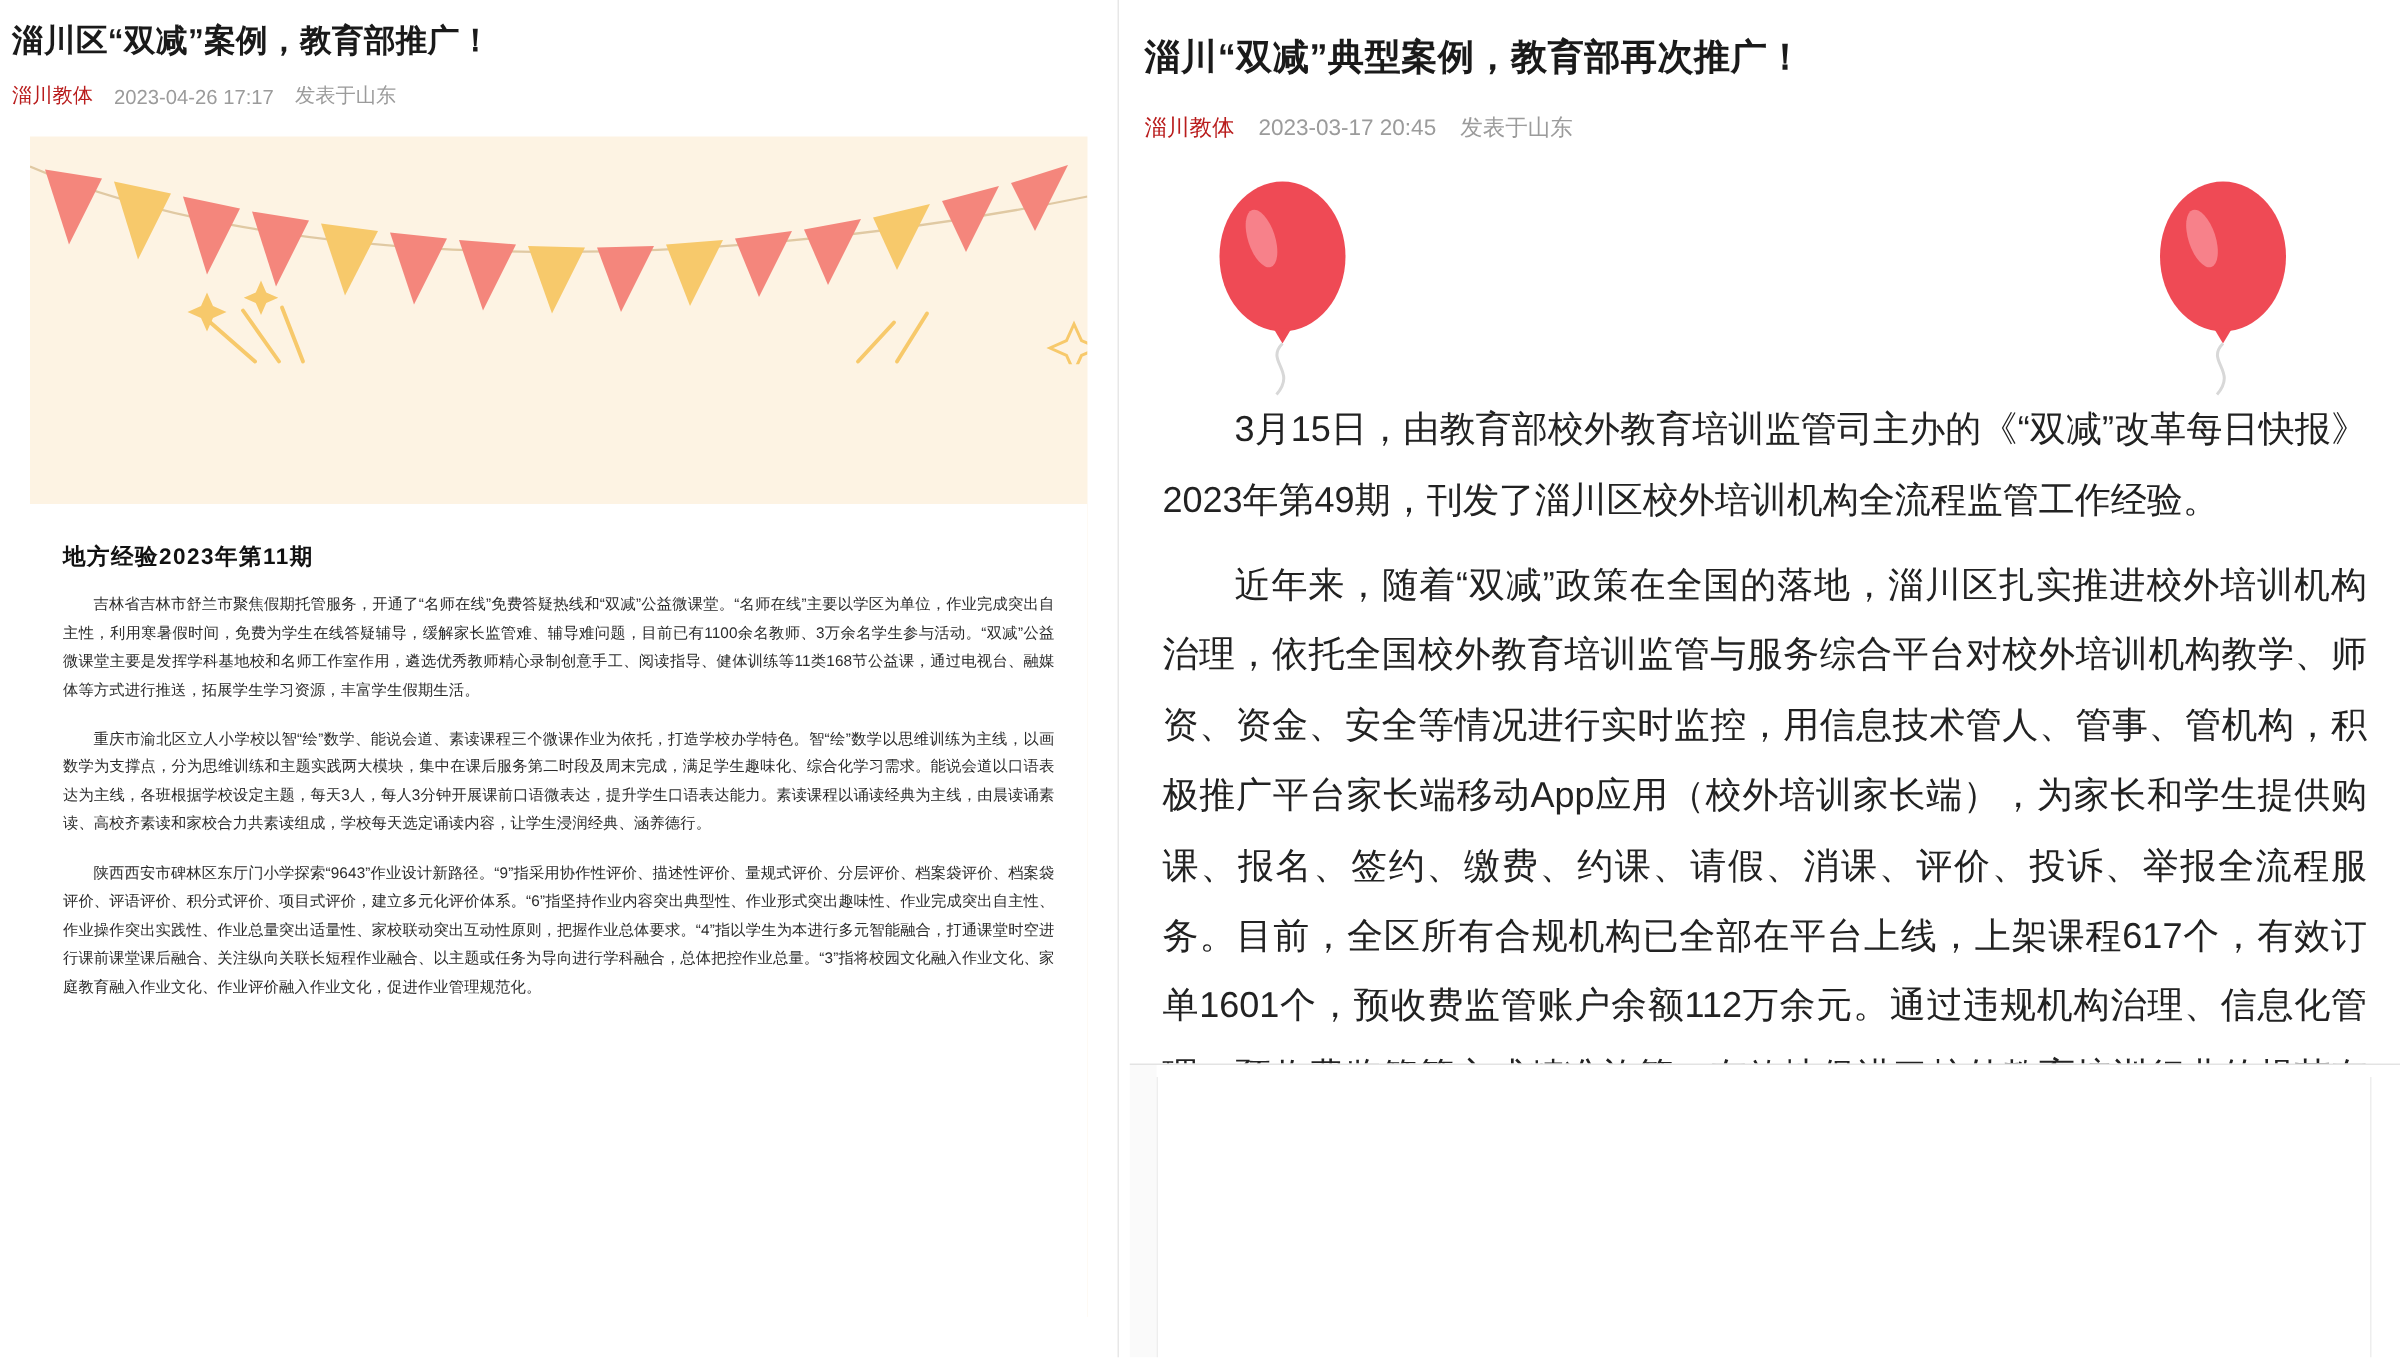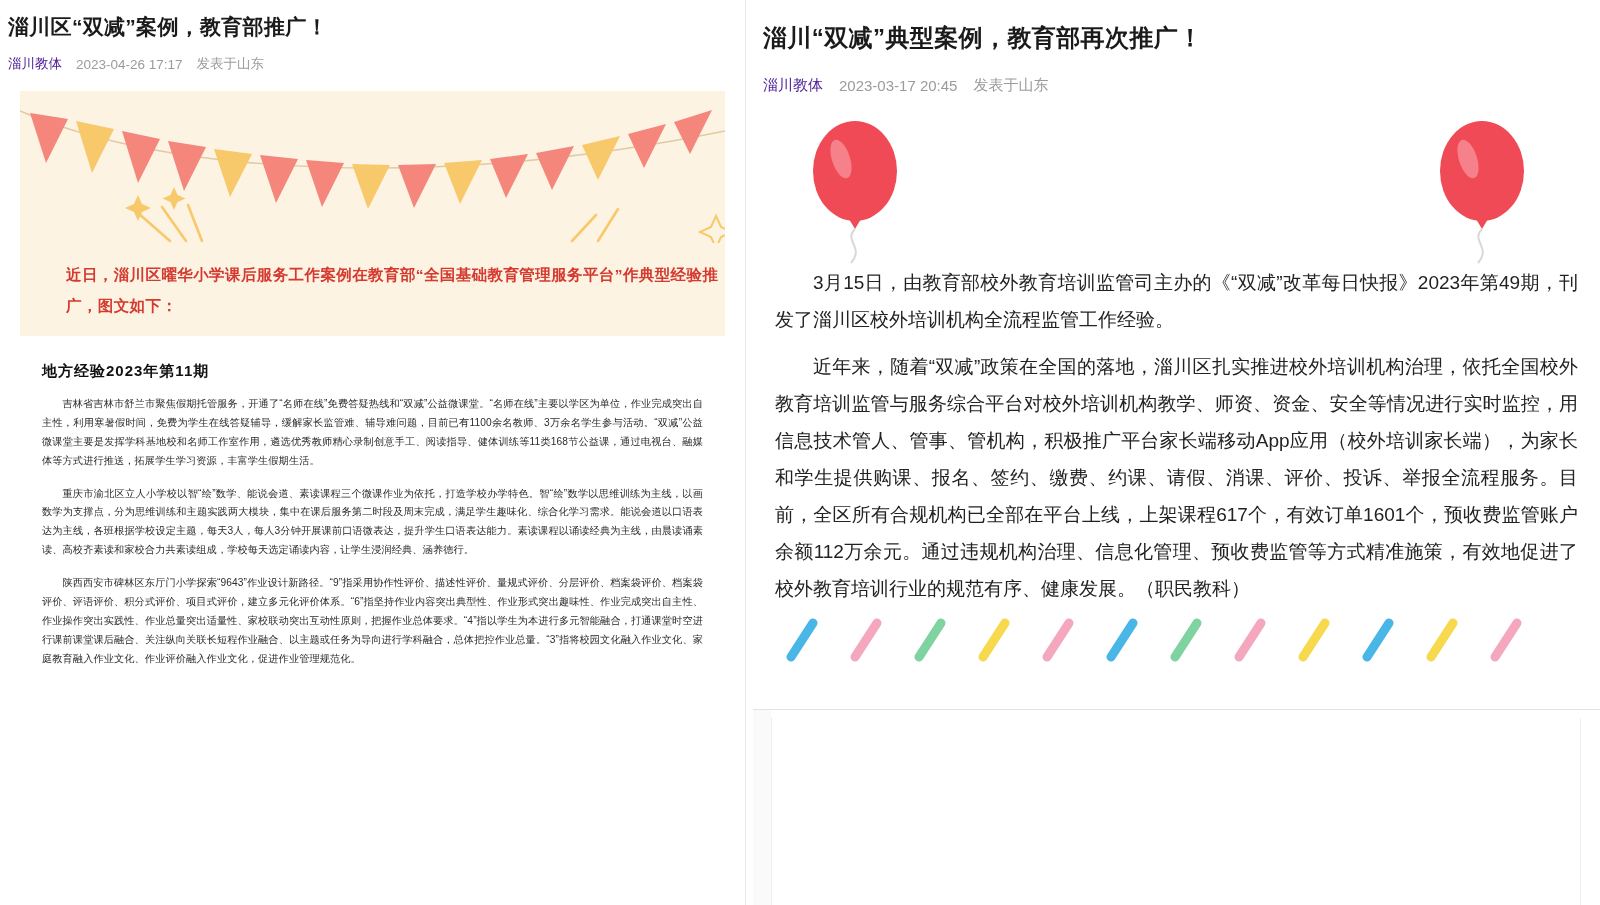--- a/index.html
+++ b/index.html
@@ -31,21 +31,21 @@
     margin: 13px 0 0 8px;
     letter-spacing: 0.3px;
   }
   .meta-row {
     display: flex;
     align-items: center;
     gap: 14px;
     margin: 14px 0 0 8px;
     font-size: 13.5px;
   }
-  .meta-account { color: #4c1d95; }
+  .meta-account { color: #b91c1c; }
   .meta-date, .meta-loc { color: #9b9b9b; }
 
   .left-card {
     position: relative;
     margin: 18px 0 0 20px;
     width: 705px;
     background: #fdf3e3;
     height: 787px;
     overflow: hidden;
   }
@@ -135,21 +135,21 @@
   .balloons {
     position: relative;
     height: 145px;
     margin-top: 24px;
   }
   .balloon-left { position: absolute; left: 40px; top: 0; }
   .balloon-right { position: absolute; right: 50px; top: 0; }
 
   .body-text {
     margin: 0 22px 0 22px;
-    font-size: 19px;
+    font-size: 24px;
     line-height: 1.95;
     color: #222;
     text-align: justify;
   }
   .body-text p { margin: 0 0 10px 0; text-indent: 2em; }
 
   .pencil-row {
     margin: 10px 0 0 26px;
     display: flex;
     gap: 30px;
@@ -224,21 +224,20 @@
           <g fill="#f7c96b">
             <path d="M118,104 l4,9 9,4 -9,4 -4,9 -4,-9 -9,-4 9,-4 z"></path>
             <path d="M154,96 l3.5,8 8,3.5 -8,3.5 -3.5,8 -3.5,-8 -8,-3.5 8,-3.5 z"></path>
           </g>
           <g fill="none" stroke="#f7c96b" stroke-width="2">
             <path d="M706,100 l5,11 11,5 -11,5 -5,11 -5,-11 -11,-5 11,-5 z" transform="translate(-10,25)"></path>
           </g>
         </svg>
       </div>
 
-      <div class="banner-text">近日，淄川区曜华小学课后服务工作案例在教育部“全国基础教育管理服务平台”作典型经验推广，图文如下：</div>
 
       <div class="inner-doc">
         <div class="doc-title">地方经验2023年第11期</div>
         <div class="doc-p">吉林省吉林市舒兰市聚焦假期托管服务，开通了“名师在线”免费答疑热线和“双减”公益微课堂。“名师在线”主要以学区为单位，作业完成突出自主性，利用寒暑假时间，免费为学生在线答疑辅导，缓解家长监管难、辅导难问题，目前已有1100余名教师、3万余名学生参与活动。“双减”公益微课堂主要是发挥学科基地校和名师工作室作用，遴选优秀教师精心录制创意手工、阅读指导、健体训练等11类168节公益课，通过电视台、融媒体等方式进行推送，拓展学生学习资源，丰富学生假期生活。</div>
         <div class="doc-p">重庆市渝北区立人小学校以智“绘”数学、能说会道、素读课程三个微课作业为依托，打造学校办学特色。智“绘”数学以思维训练为主线，以画数学为支撑点，分为思维训练和主题实践两大模块，集中在课后服务第二时段及周末完成，满足学生趣味化、综合化学习需求。能说会道以口语表达为主线，各班根据学校设定主题，每天3人，每人3分钟开展课前口语微表达，提升学生口语表达能力。素读课程以诵读经典为主线，由晨读诵素读、高校齐素读和家校合力共素读组成，学校每天选定诵读内容，让学生浸润经典、涵养德行。</div>
         <div class="doc-p">陕西西安市碑林区东厅门小学探索“9643”作业设计新路径。“9”指采用协作性评价、描述性评价、量规式评价、分层评价、档案袋评价、档案袋评价、评语评价、积分式评价、项目式评价，建立多元化评价体系。“6”指坚持作业内容突出典型性、作业形式突出趣味性、作业完成突出自主性、作业操作突出实践性、作业总量突出适量性、家校联动突出互动性原则，把握作业总体要求。“4”指以学生为本进行多元智能融合，打通课堂时空进行课前课堂课后融合、关注纵向关联长短程作业融合、以主题或任务为导向进行学科融合，总体把控作业总量。“3”指将校园文化融入作业文化、家庭教育融入作业文化、作业评价融入作业文化，促进作业管理规范化。</div>
       </div>
 
     </div>
   </div>

